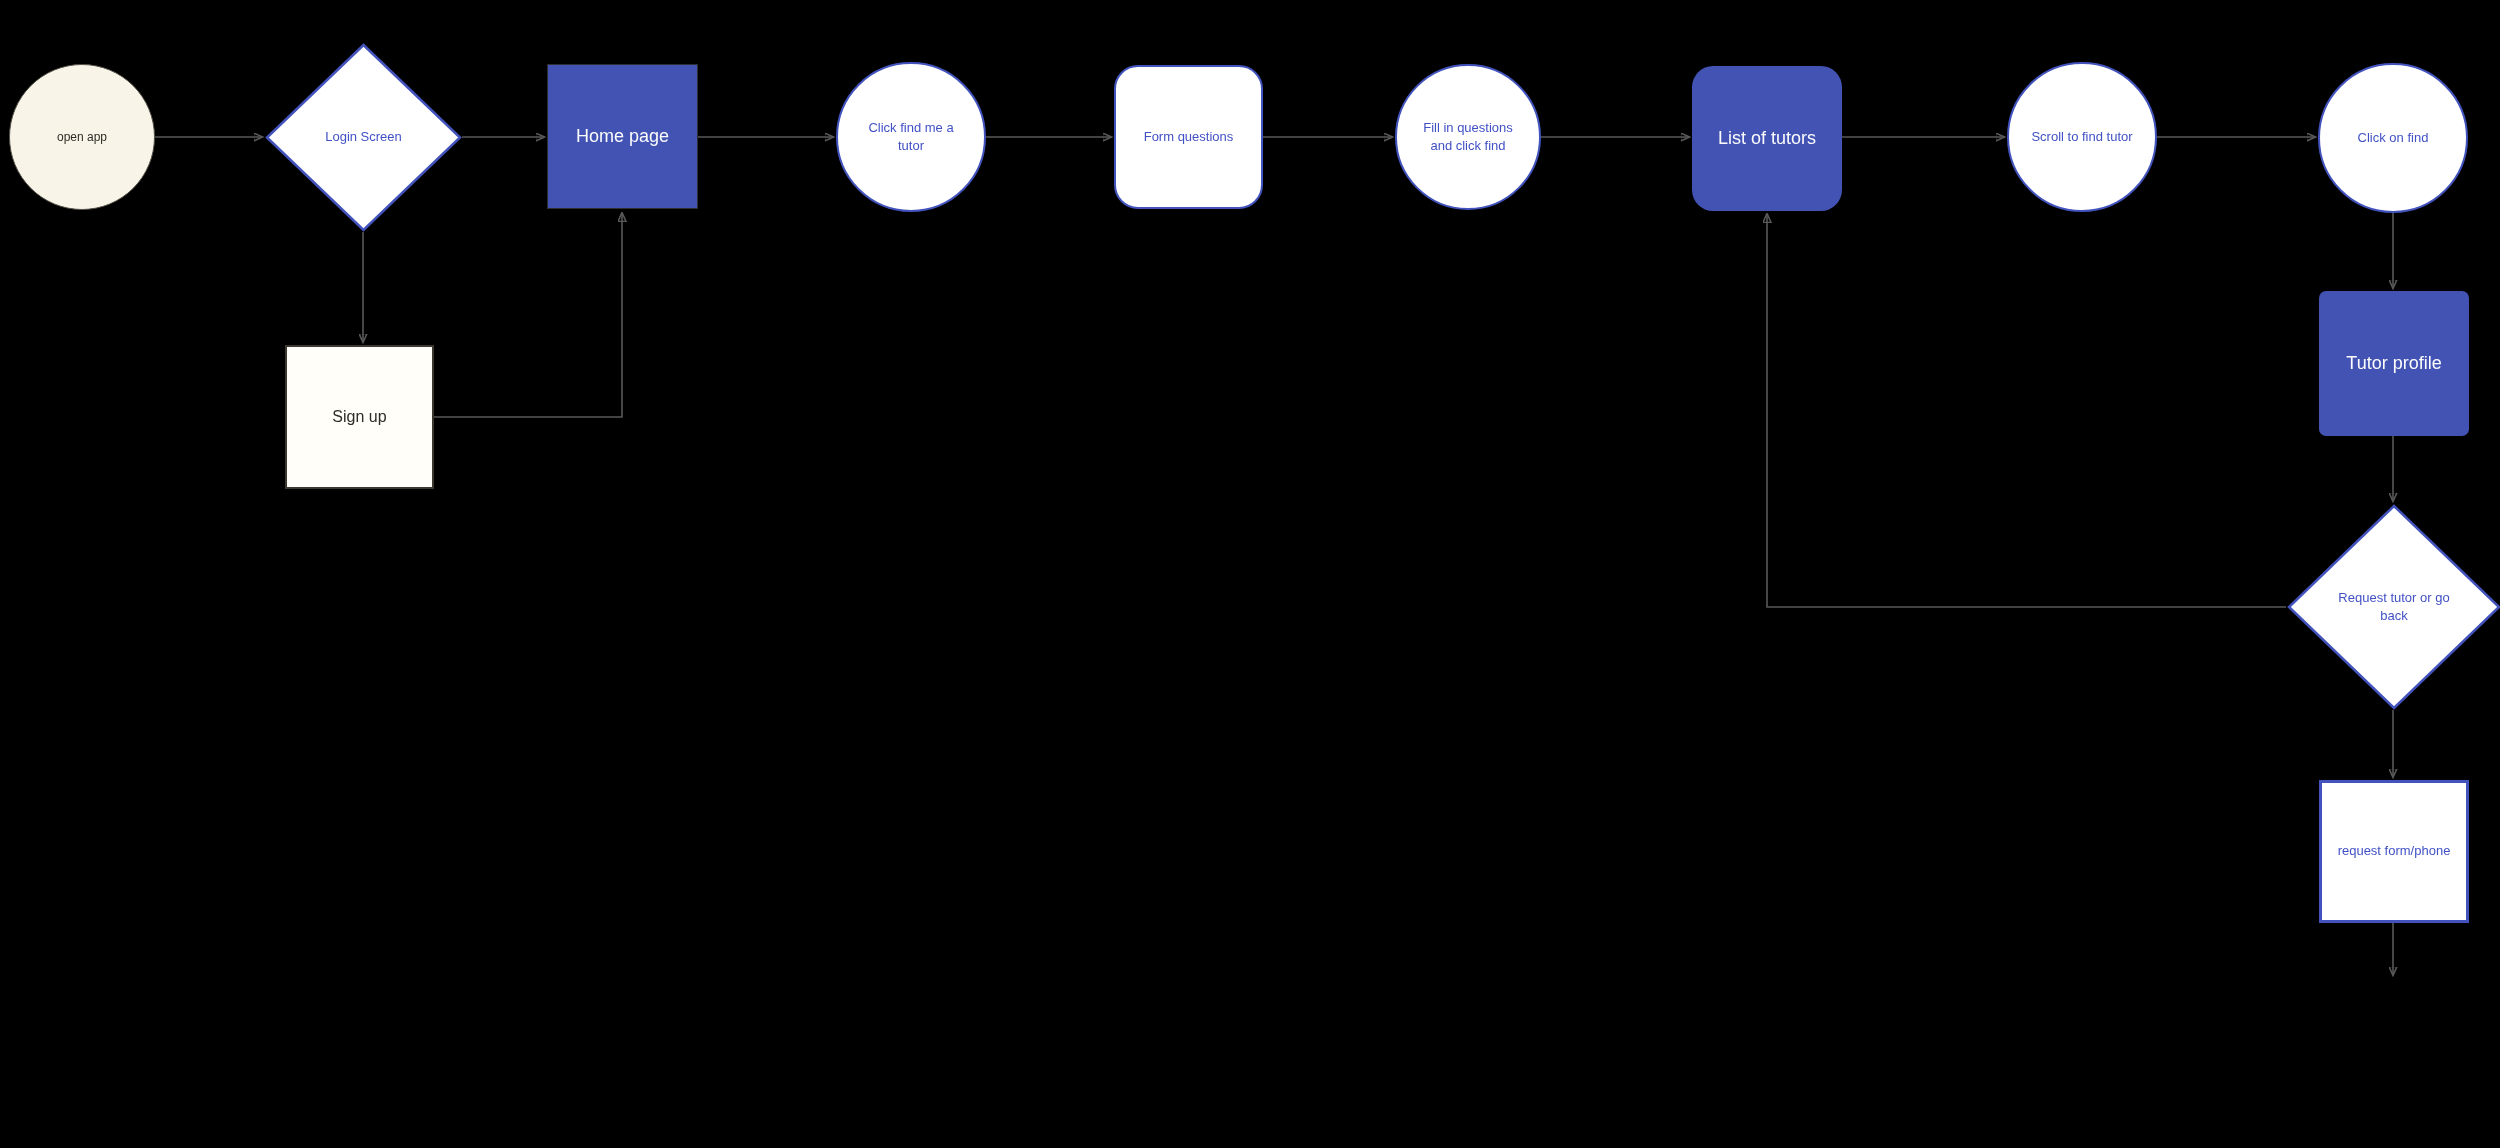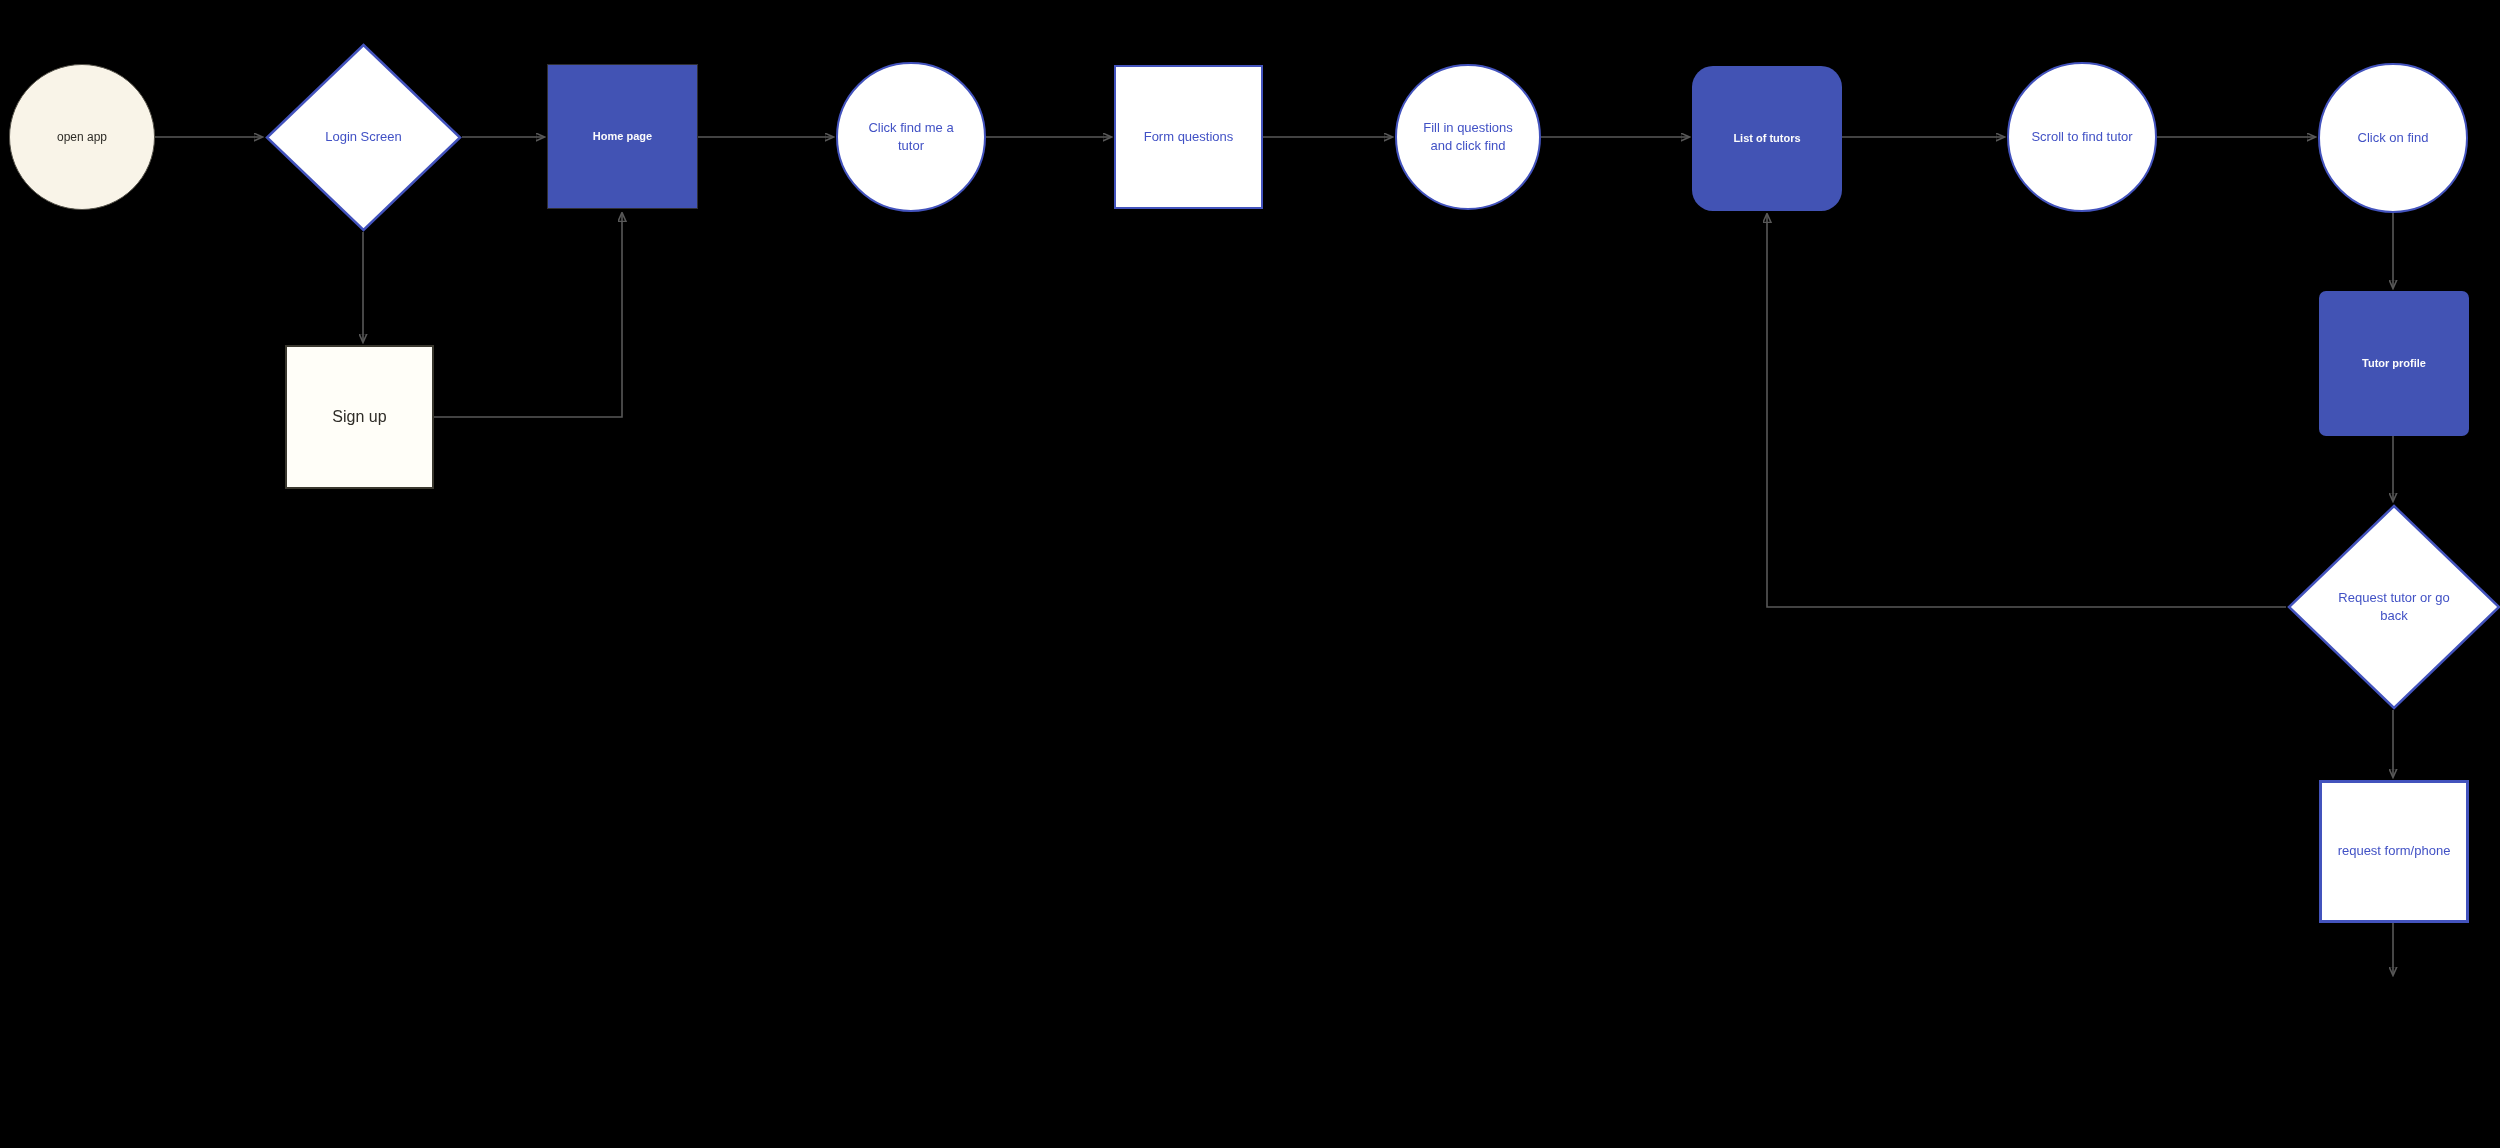--- a/index.html
+++ b/index.html
@@ -19,28 +19,28 @@
   .circle { border-radius:50%; }
   
   .n-open {
     left:9px; top:64px; width:146px; height:146px;
     background:var(--cream-fill,#f9f4e8);
     border:1.5px solid var(--cream-border,#55524a);
   }
   .n-open .label { font-size:12px; color:var(--dark-text,#2e2c27); }
   
   .sq-blue { background:var(--blue-fill,#4253b4); }
-  .sq-blue .label { color:var(--white-text,#fcfcfc); font-weight:700; font-size:11px; }
+  .sq-blue .label { color:var(--white-text,#fcfcfc); font-weight:400; font-size:18px; }
   .n-home   { left:547px; top:64px;  width:151px; height:145px; border:1.5px solid var(--dark-frame,#2f2f33); }
   .n-list   { left:1692px; top:66px; width:150px; height:145px;border-radius:21px; }
   .n-profile{ left:2319px; top:291px; width:150px; height:145px;border-radius:7px; }
   
   .sq-white { background:#ffffff; border:2.5px solid var(--blue-outline,#4353bd); }
   .sq-white .label { color:var(--blue-text,#4151c5); }
-  .n-form    { left:1114px; top:65px; width:149px; height:144px; }
+  .n-form    { left:1114px; top:65px; width:149px; height:144px;border-radius:24px; }
   .n-request { left:2319px; top:780px; width:150px; height:143px; border-width:3px; }
   
   .n-signup {
     left:285px; top:345px; width:149px; height:144px;
     background:var(--signup-fill,#fffef8);
     border:2px solid var(--signup-border,#3a382f);
   }
   .n-signup .label { color:var(--dark-text,#2e2c27); font-size:16px; }
   
   .c-blue { background:#ffffff; border:2.5px solid var(--blue-outline,#4353bd); }

